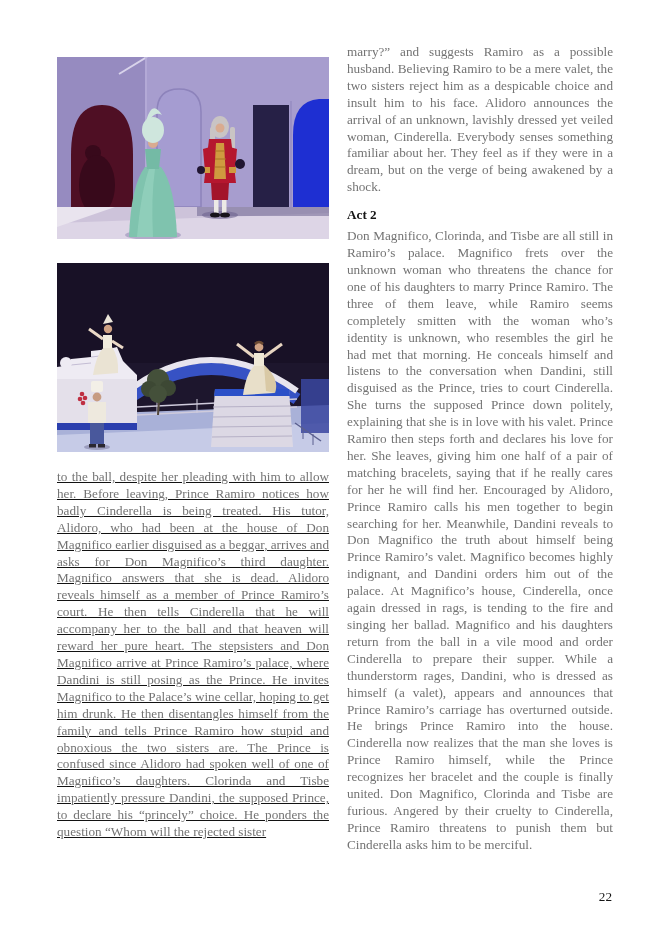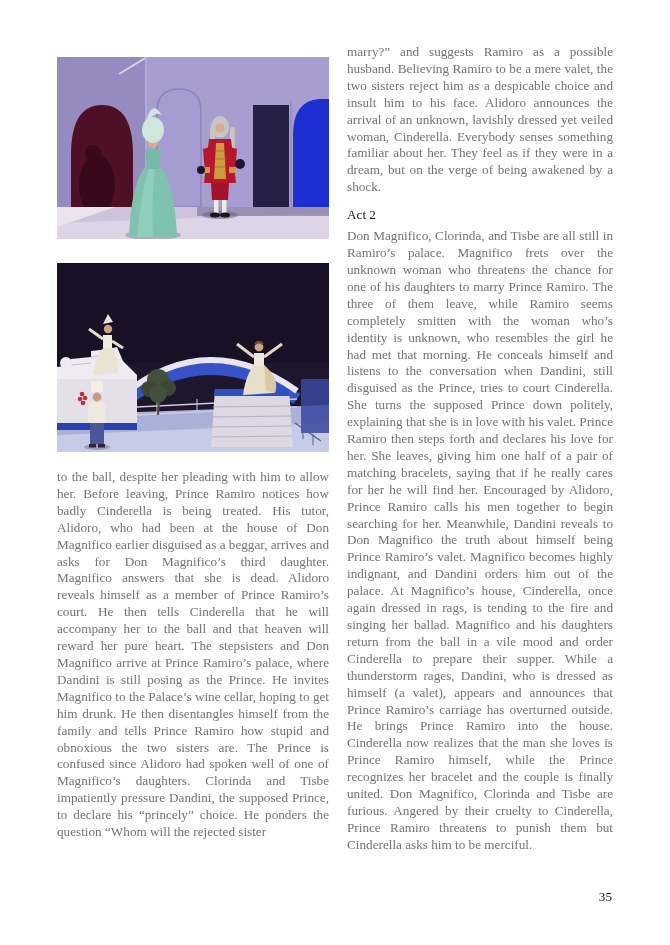--- a/index.html
+++ b/index.html
@@ -5,34 +5,34 @@
   html,body { margin:0; padding:0; background:#ffffff; }
   .page {
     position:relative;
     width:670px; height:945px;
     background:#ffffff;
     font-family:"Liberation Serif", serif;
     color:#121212;
     overflow:hidden;
   }
   .col { position:absolute; }
-  .col-left  { left:57px;  top:57px;  width:272px; }
+  .col-left  { left:57px;  top:57px;  width:272px;text-decoration:underline; }
   .col-right { left:347px; top:44px;  width:266px; }
   .body-text {
     margin:0;
     font-size:13.2px;
     line-height:16.9px;
     text-align:justify;
     text-justify:inter-word;
     color:#737373;
   }
   .act-heading {
     margin:10px 0 5px 0;
     font-size:13.2px;
-    font-weight:normal;
+    font-weight:bold;
     line-height:17px;
     color:#151515;
   }
   figure { margin:0; padding:0; }
   .photo { display:block; }
   .photo-1 { margin-bottom:24px; }
   .photo-2 { margin-bottom:17px; }
   .page-number {
     position:absolute;
     right:58px; bottom:40px;
@@ -176,14 +176,14 @@
 
     <p class="body-text">to the ball, despite her pleading with him to allow her. Before leaving, Prince Ramiro notices how badly Cinderella is being treated. His tutor, Alidoro, who had been at the house of Don Magnifico earlier disguised as a beggar, arrives and asks for Don Magnifico’s third daughter. Magnifico answers that she is dead. Alidoro reveals himself as a member of Prince Ramiro’s court. He then tells Cinderella that he will accompany her to the ball and that heaven will reward her pure heart. The stepsisters and Don Magnifico arrive at Prince Ramiro’s palace, where Dandini is still posing as the Prince. He invites Magnifico to the Palace’s wine cellar, hoping to get him drunk. He then disentangles himself from the family and tells Prince Ramiro how stupid and obnoxious the two sisters are. The Prince is confused since Alidoro had spoken well of one of Magnifico’s daughters. Clorinda and Tisbe impatiently pressure Dandini, the supposed Prince, to declare his “princely” choice. He ponders the question “Whom will the rejected sister</p>
   </div>
 
   <div class="col col-right">
     <p class="body-text">marry?” and suggests Ramiro as a possible husband. Believing Ramiro to be a mere valet, the two sisters reject him as a despicable choice and insult him to his face. Alidoro announces the arrival of an unknown, lavishly dressed yet veiled woman, Cinderella. Everybody senses something familiar about her. They feel as if they were in a dream, but on the verge of being awakened by a shock.</p>
     <h3 class="act-heading">Act 2</h3>
     <p class="body-text">Don Magnifico, Clorinda, and Tisbe are all still in Ramiro’s palace. Magnifico frets over the unknown woman who threatens the chance for one of his daughters to marry Prince Ramiro. The three of them leave, while Ramiro seems completely smitten with the woman who’s identity is unknown, who resembles the girl he had met that morning. He conceals himself and listens to the conversation when Dandini, still disguised as the Prince, tries to court Cinderella. She turns the supposed Prince down politely, explaining that she is in love with his valet. Prince Ramiro then steps forth and declares his love for her. She leaves, giving him one half of a pair of matching bracelets, saying that if he really cares for her he will find her. Encouraged by Alidoro, Prince Ramiro calls his men together to begin searching for her. Meanwhile, Dandini reveals to Don Magnifico the truth about himself being Prince Ramiro’s valet. Magnifico becomes highly indignant, and Dandini orders him out of the palace. At Magnifico’s house, Cinderella, once again dressed in rags, is tending to the fire and singing her ballad. Magnifico and his daughters return from the ball in a vile mood and order Cinderella to prepare their supper. While a thunderstorm rages, Dandini, who is dressed as himself (a valet), appears and announces that Prince Ramiro’s carriage has overturned outside. He brings Prince Ramiro into the house. Cinderella now realizes that the man she loves is Prince Ramiro himself, while the Prince recognizes her bracelet and the couple is finally united. Don Magnifico, Clorinda and Tisbe are furious. Angered by their cruelty to Cinderella, Prince Ramiro threatens to punish them but Cinderella asks him to be merciful.</p>
   </div>
 
-  <div class="page-number">35</div>
+  <div class="page-number">22</div>
 </div>
 
 </body></html>

